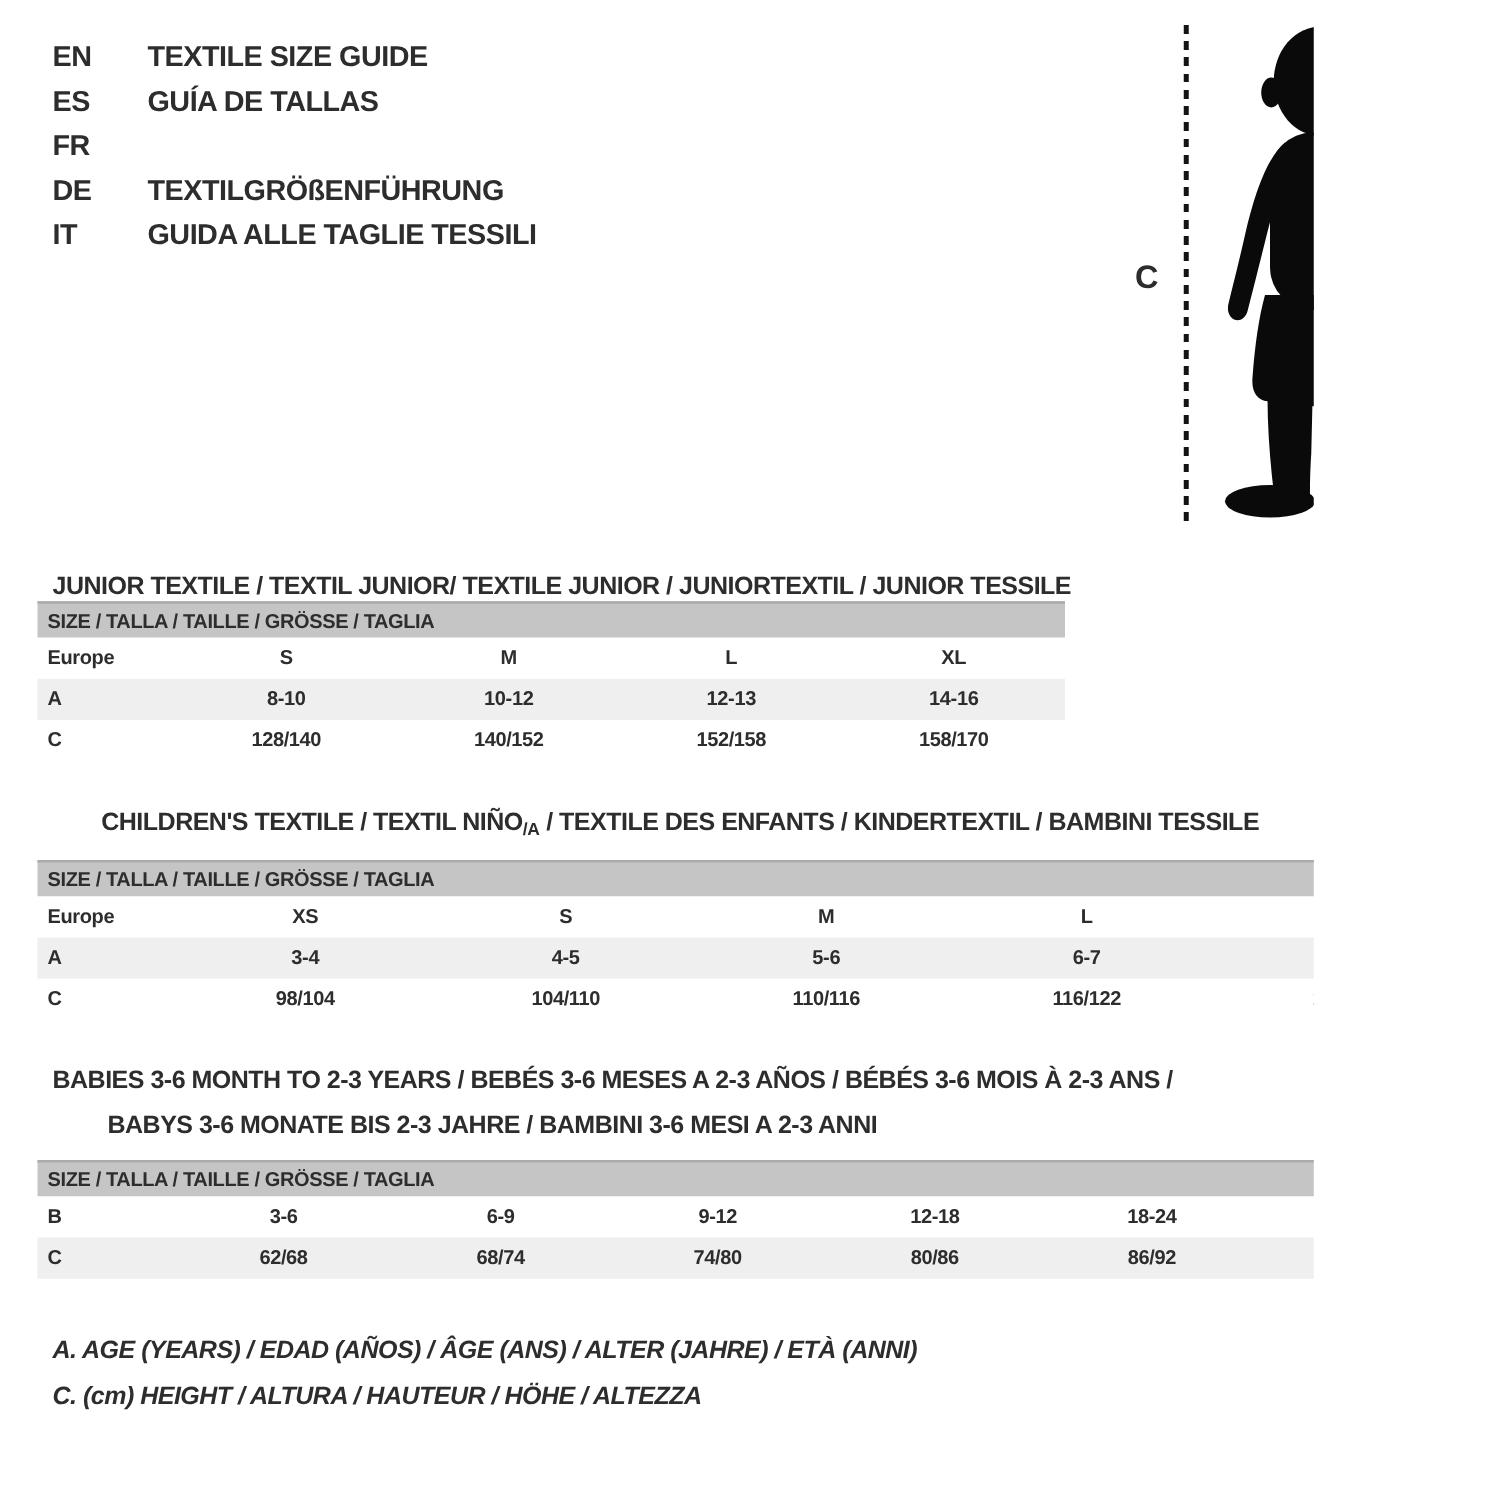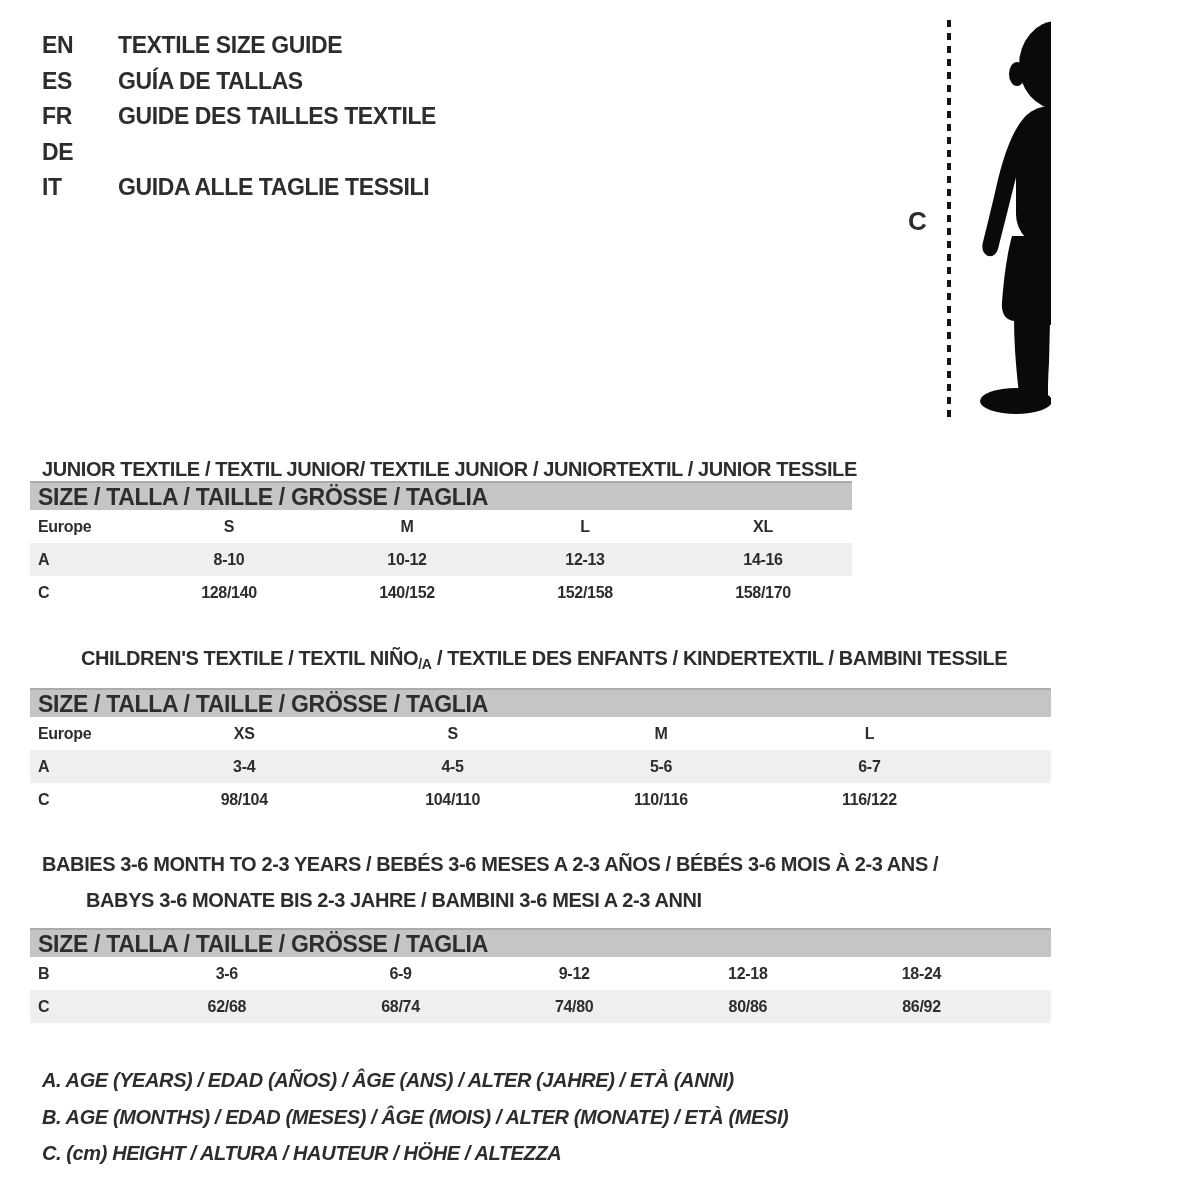--- a/index.html
+++ b/index.html
@@ -27,21 +27,21 @@
   .children-title{top:646px;margin-left:39px;}
   .babies-title-1{top:852px;}
   .babies-title-2{top:888px;margin-left:44px;}
   .subA{font-size:14px;vertical-align:-4px;letter-spacing:-0.2px;}
   
   .size-table{position:absolute;left:30px;}
   .junior-table{top:481px;width:822px;}
   .children-table{top:688px;width:1152px;}
   .babies-table{top:928px;width:1152px;}
   .band{height:29px;line-height:29px;background:var(--band);border-top:2px solid var(--band-edge);
-    padding-left:8px;font-size:23px;letter-spacing:-0.3px;box-sizing:border-box;white-space:nowrap;}
+    padding-left:8px;font-size:16px;letter-spacing:-0.3px;box-sizing:border-box;white-space:nowrap;}
   .trow{display:grid;height:33px;align-items:center;font-size:16px;letter-spacing:-0.3px;}
   .cols-4{grid-template-columns:110px repeat(4,1fr);}
   .cols-5{grid-template-columns:110px repeat(5,1fr);}
   .cols-6{grid-template-columns:110px repeat(6,1fr);}
   .trow .rlabel{padding-left:8px;}
   .trow .cell{text-align:center;}
   .stripe{background:var(--stripe);}
   
   .legend{position:absolute;left:42px;top:1062px;}
   .legend-line{height:36.5px;line-height:36.5px;font-size:20px;letter-spacing:-0.4px;white-space:nowrap;font-style:italic;}
@@ -55,24 +55,24 @@
     <div class="lang-row">
       <span class="lang-code">EN</span>
       <span class="lang-title">TEXTILE SIZE GUIDE</span>
     </div>
     <div class="lang-row">
       <span class="lang-code">ES</span>
       <span class="lang-title">GUÍA DE TALLAS</span>
     </div>
     <div class="lang-row">
       <span class="lang-code">FR</span>
-      <span class="lang-title">GUIDE DES TAILLES TEXTILE</span>
     </div>
     <div class="lang-row">
       <span class="lang-code">DE</span>
+      <span class="lang-title">TEXTILGRÖßENFÜHRUNG</span>
     </div>
     <div class="lang-row">
       <span class="lang-code">IT</span>
       <span class="lang-title">GUIDA ALLE TAGLIE TESSILI</span>
     </div>
   </div>
 
   <div class="dash-line"></div>
   <div class="measure-c">C</div>
   <svg class="toddler" width="176" height="400" viewBox="0 0 176 400">
@@ -166,17 +166,16 @@
       <span class="cell">68/74</span>
       <span class="cell">74/80</span>
       <span class="cell">80/86</span>
       <span class="cell">86/92</span>
       <span class="cell">92/98</span>
     </div>
   </div>
 
   <div class="legend">
     <div class="legend-line">A. AGE (YEARS) / EDAD (AÑOS) / ÂGE (ANS) / ALTER (JAHRE) / ETÀ (ANNI)</div>
-    <div class="legend-line">B. AGE (MONTHS) / EDAD (MESES) / ÂGE (MOIS) / ALTER (MONATE) / ETÀ (MESI)</div>
     <div class="legend-line">C. (cm) HEIGHT / ALTURA / HAUTEUR / HÖHE / ALTEZZA</div>
   </div>
 
 </div>
 
 </body></html>

